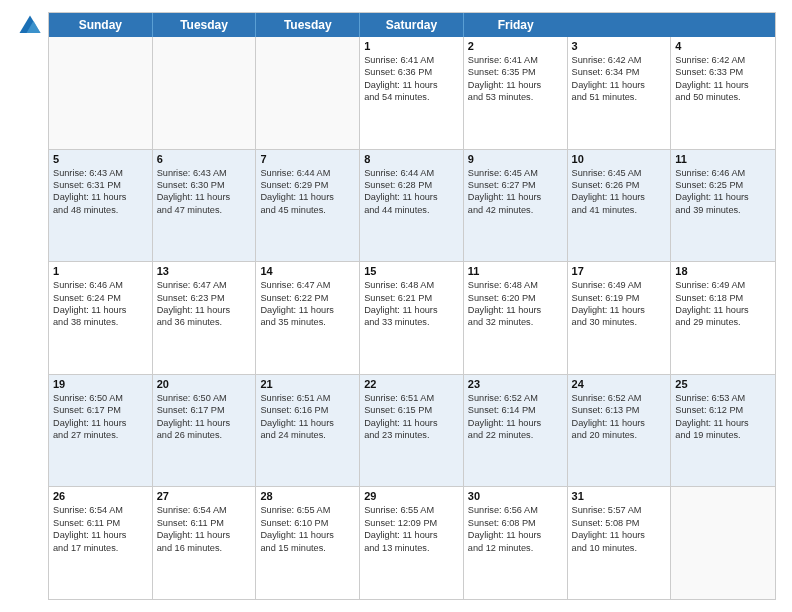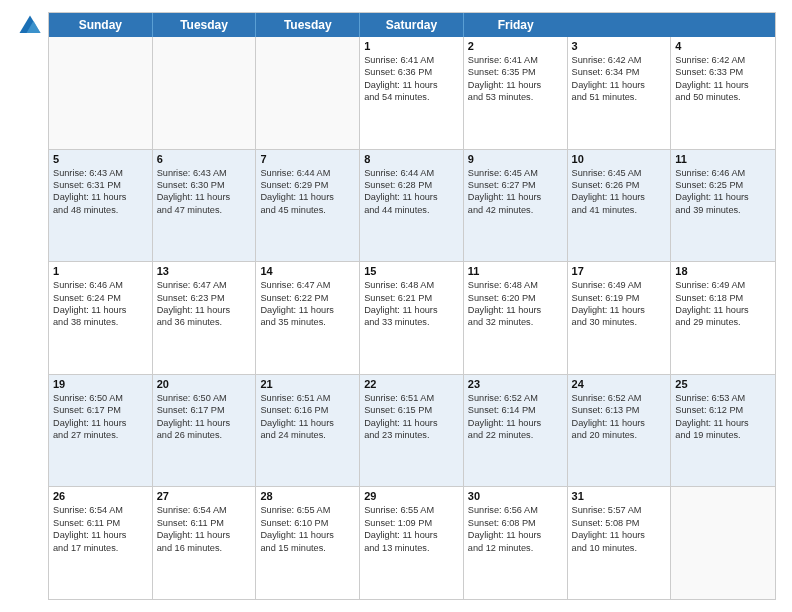--- a/index.html
+++ b/index.html
@@ -342,21 +342,21 @@
           <div class="cal-cell">
             <div class="day-num">28</div>
             <div class="cell-line">Sunrise: 6:55 AM</div>
             <div class="cell-line">Sunset: 6:10 PM</div>
             <div class="cell-line">Daylight: 11 hours</div>
             <div class="cell-line">and 15 minutes.</div>
           </div>
           <div class="cal-cell">
             <div class="day-num">29</div>
             <div class="cell-line">Sunrise: 6:55 AM</div>
-            <div class="cell-line">Sunset: 1:09 PM</div>
+            <div class="cell-line">Sunset: 12:09 PM</div>
             <div class="cell-line">Daylight: 11 hours</div>
             <div class="cell-line">and 13 minutes.</div>
           </div>
           <div class="cal-cell">
             <div class="day-num">30</div>
             <div class="cell-line">Sunrise: 6:56 AM</div>
             <div class="cell-line">Sunset: 6:08 PM</div>
             <div class="cell-line">Daylight: 11 hours</div>
             <div class="cell-line">and 12 minutes.</div>
           </div>

